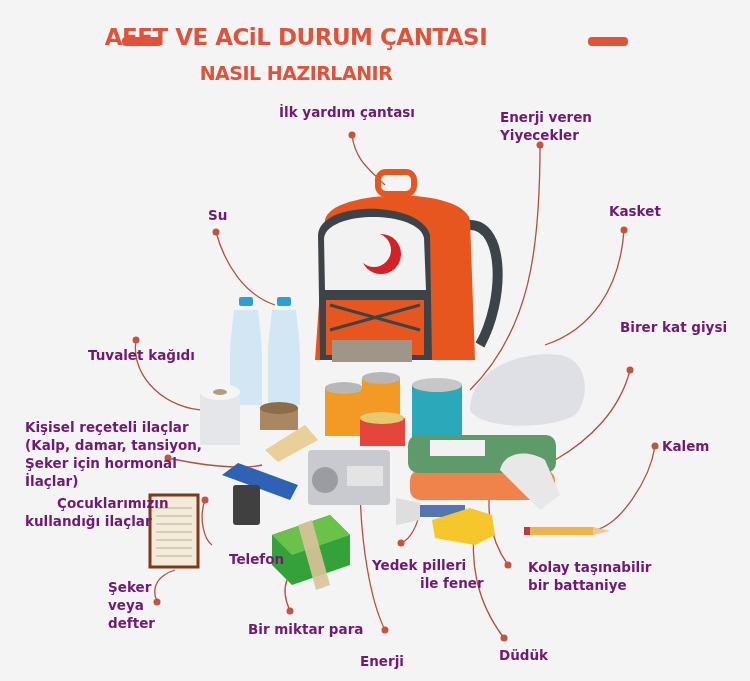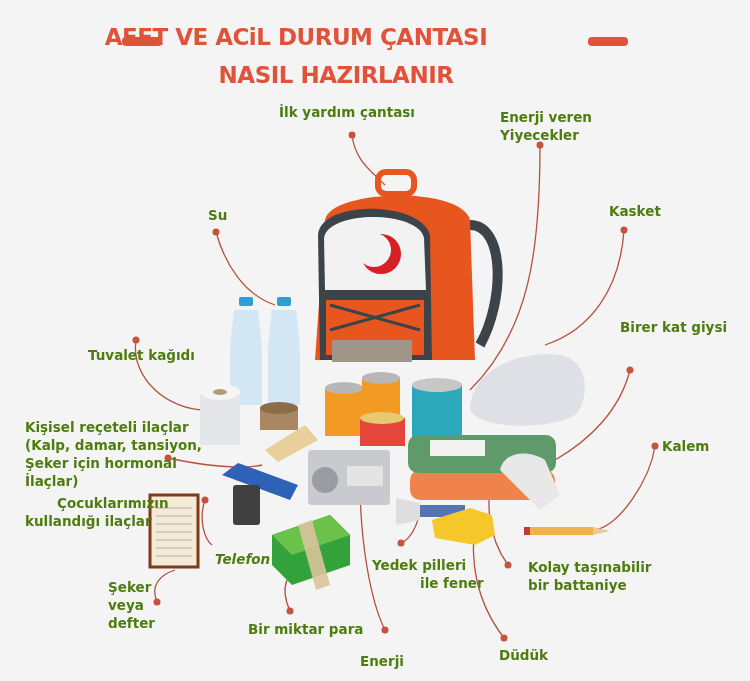--- a/index.html
+++ b/index.html
@@ -1,23 +1,23 @@
 <!DOCTYPE html>
 <html><head>
 <meta charset="utf-8">
 <style>
   html, body { margin:0; padding:0; }
   body { width:750px; height:681px; background:#f4f4f4; position:relative; overflow:hidden;
          font-family:"Liberation Sans", "DejaVu Sans", sans-serif; }
   .title { position:absolute; left:0; width:592px; text-align:center; color:#e0533a; font-weight:bold;
            font-family:"DejaVu Sans", sans-serif; letter-spacing:-0.5px; }
   .t1 { top:24px; font-size:23px; }
-  .t2 { top:62px; font-size:23px;padding-left:40px; }
+  .t2 { top:62px; font-size:19px; }
   .dash { position:absolute; top:37px; width:40px; height:9px; background:#e0533a; border-radius:4px; }
-  .lbl { position:absolute; color:#4d7c0f; font-weight:bold; font-size:13.5px; line-height:18px;
+  .lbl { position:absolute; color:#701a75; font-weight:bold; font-size:13.5px; line-height:18px;
          font-family:"DejaVu Sans", sans-serif; white-space:nowrap; }
   svg.art { position:absolute; left:0; top:0; }
 </style>
 </head>
 <body>
 
 <div class="dash" style="left:122px;"></div>
 <div class="dash" style="left:588px;"></div>
 <div class="title t1">AFET  VE ACiL DURUM ÇANTASI</div>
 <div class="title t2">NASIL HAZIRLANIR</div>
@@ -163,21 +163,21 @@
 <div class="lbl" style="left:609px; top:202px;">Kasket</div>
 <div class="lbl" style="left:88px; top:306px;margin-top:40px;">Tuvalet kağıdı</div>
 <div class="lbl" style="left:620px; top:318px;">Birer kat giysi</div>
 <div class="lbl" style="left:25px; top:418px;">Kişisel reçeteli ilaçlar</div>
 <div class="lbl" style="left:25px; top:436px;">(Kalp, damar, tansiyon,</div>
 <div class="lbl" style="left:25px; top:454px;">Şeker için hormonal</div>
 <div class="lbl" style="left:25px; top:472px;">İlaçlar)</div>
 <div class="lbl" style="left:25px; top:494px;margin-left:32px;">Çocuklarımızın</div>
 <div class="lbl" style="left:25px; top:512px;">kullandığı ilaçlar</div>
 <div class="lbl" style="left:662px; top:437px;">Kalem</div>
-<div class="lbl" style="left:215px; top:550px;font-style:italic;">Telefon</div>
+<div class="lbl" style="left:229px; top:550px;">Telefon</div>
 <div class="lbl" style="left:108px; top:578px;">Şeker</div>
 <div class="lbl" style="left:108px; top:596px;">veya</div>
 <div class="lbl" style="left:108px; top:614px;">defter</div>
 <div class="lbl" style="left:372px; top:556px;">Yedek pilleri</div>
 <div class="lbl" style="left:372px; top:574px;padding-left:48px;">ile fener</div>
 <div class="lbl" style="left:528px; top:558px;">Kolay taşınabilir</div>
 <div class="lbl" style="left:528px; top:576px;">bir battaniye</div>
 <div class="lbl" style="left:248px; top:620px;">Bir miktar para</div>
 <div class="lbl" style="left:360px; top:652px;">Enerji</div>
 <div class="lbl" style="left:499px; top:646px;text-align:center;">Düdük</div>

